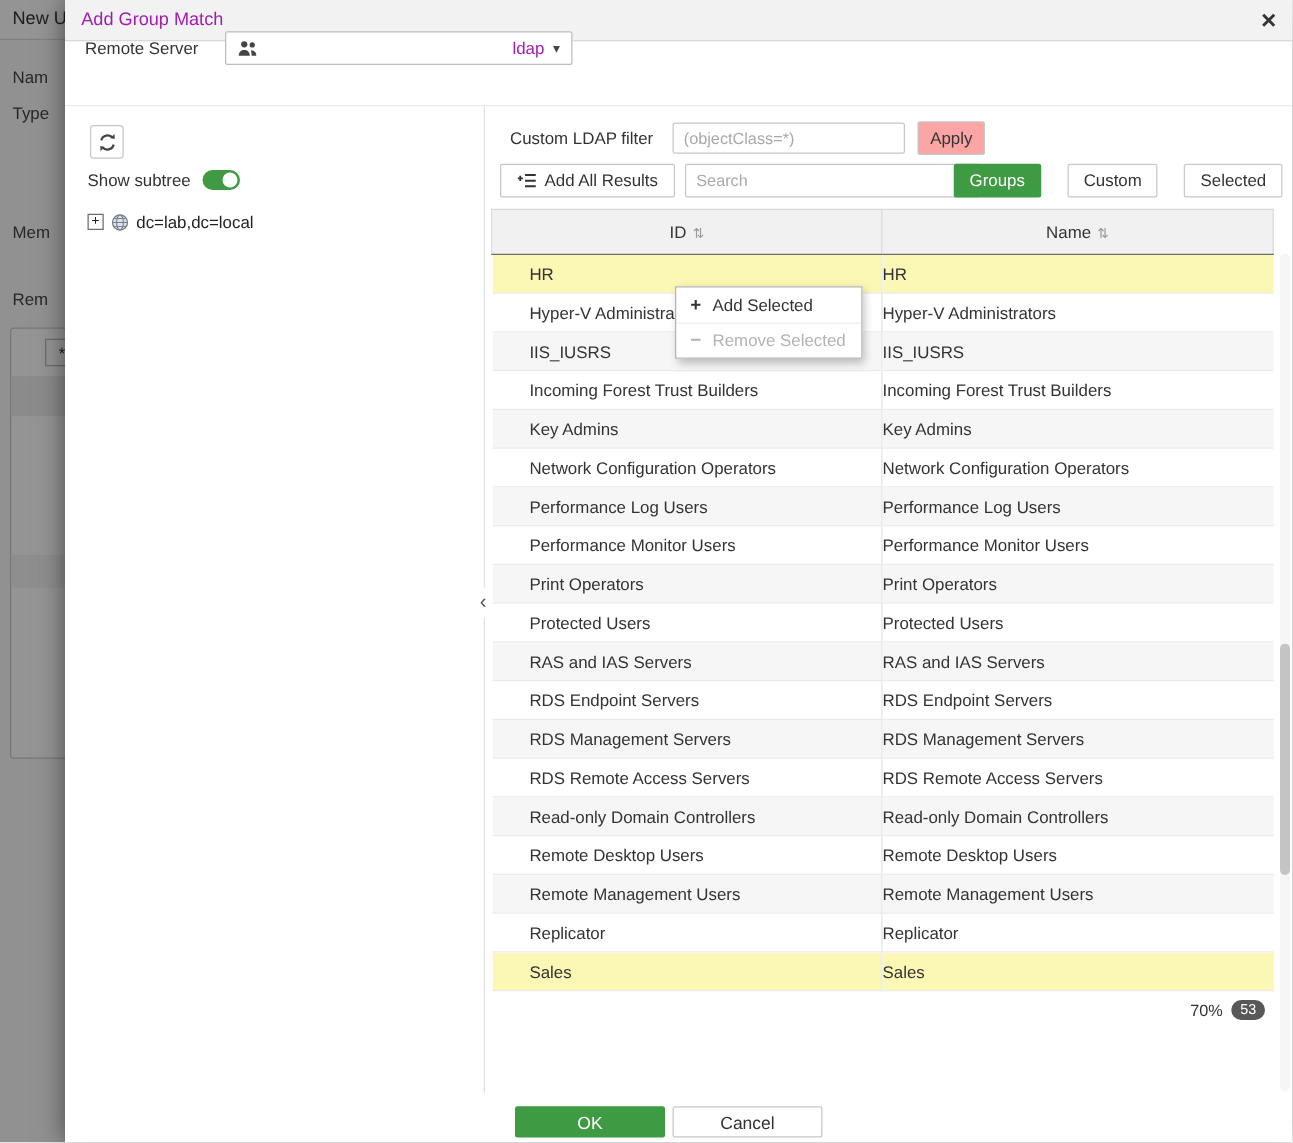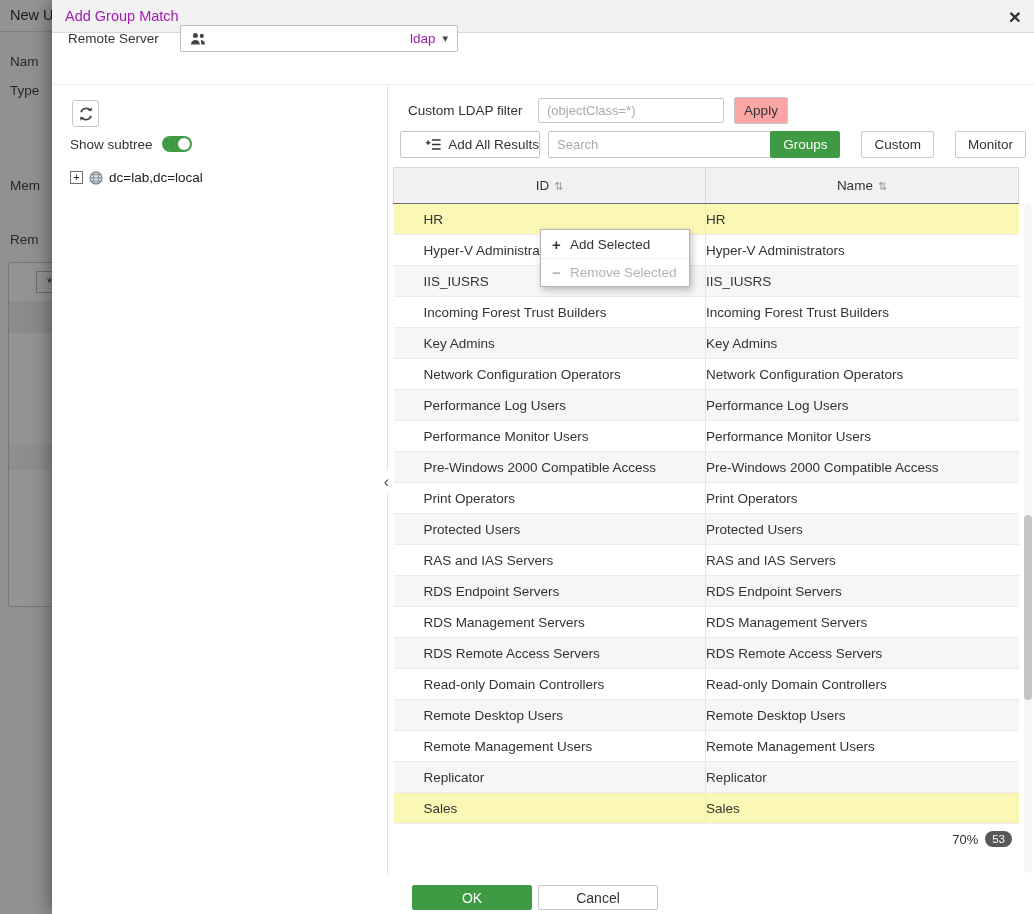--- a/index.html
+++ b/index.html
@@ -46,21 +46,21 @@
   .toggle{width:30px;height:16px;border-radius:9px;background:var(--accent);position:relative;cursor:pointer;}
   .toggle::after{content:'';position:absolute;right:2px;top:2px;width:12px;height:12px;border-radius:50%;background:#fff;}
   .tree-row{position:absolute;left:18px;top:170px;display:flex;align-items:center;gap:6px;cursor:pointer;}
   .expander{width:13px;height:13px;border:1px solid #6d6d6d;font-size:11px;line-height:10px;text-align:center;color:#222;background:#fff;display:inline-block;}
   .tree-label{font-size:13.5px;color:#222;}
   
   .lf-label{position:absolute;left:356px;top:97px;height:27px;line-height:27px;font-size:13.5px;color:#333;}
   .lf-input{position:absolute;left:486px;top:98px;width:186px;height:25px;border:1px solid #c6c6c6;border-radius:2px;padding:0 8px;font-size:13px;color:#333;outline:none;}
   input::placeholder{color:#a9a9a9;}
   .apply-btn{position:absolute;left:682px;top:97px;width:54px;height:27px;border:1px solid #c6c6c6;background:#fca5a5;border-radius:2px;font-size:13.5px;color:#333;cursor:pointer;font-family:inherit;}
-  .add-all-btn{position:absolute;left:348px;top:131px;height:27px;width:140px;border:1px solid #c6c6c6;background:#fff;border-radius:2px;display:flex;align-items:center;justify-content:flex-end;gap:7px;font-size:13.5px;color:#333;cursor:pointer;font-family:inherit;}
+  .add-all-btn{position:absolute;left:348px;top:131px;height:27px;width:140px;border:1px solid #c6c6c6;background:#fff;border-radius:2px;display:flex;align-items:center;justify-content:center;gap:7px;font-size:13.5px;color:#333;cursor:pointer;font-family:inherit;}
   .search-input{position:absolute;left:496px;top:131px;width:236px;height:27px;border:1px solid #c6c6c6;border-radius:2px;padding:0 8px;font-size:13px;color:#333;outline:none;}
   .search-btn{position:absolute;left:736px;top:131px;width:30px;height:27px;border:none;background:transparent;display:flex;align-items:center;justify-content:center;cursor:pointer;}
   .tabs{position:absolute;right:8px;top:131px;display:flex;gap:21px;}
   .tab{height:27px;line-height:25px;padding:0 12px;font-size:13.5px;color:#333;background:#fff;border:1px solid #c9c9c9;border-radius:2px;cursor:pointer;}
   .tab.active{background:var(--accent);border-color:var(--accent);color:#fff;}
   
   .table-wrap{position:absolute;left:341px;top:167px;width:625px;}
   table{width:100%;border-collapse:collapse;table-layout:fixed;}
   th{height:36px;background:#f1f1f1;border:1px solid #d9d9d9;border-bottom:1px solid #6e6e6e;font-weight:normal;font-size:13.5px;color:#333;text-align:center;cursor:pointer;}
   .sort{font-size:11px;color:#999;margin-left:5px;}
@@ -171,21 +171,21 @@
     <span>
       <svg width="17" height="17" viewBox="0 0 17 17">
         <circle cx="7" cy="7" r="5" fill="none" stroke="#333" stroke-width="1.9"></circle>
         <path d="M10.8 10.8l4.6 4.6" stroke="#333" stroke-width="2.1"></path>
       </svg>
     </span>
   </button>
   <div class="tabs">
       <div class="tab active">Groups</div>
       <div class="tab">Custom</div>
-      <div class="tab">Monitor</div>
+      <div class="tab">Selected</div>
     </div>
 
   <div class="table-wrap">
     <table>
       <colgroup>
           <col style="width:312px">
           <col style="width:313px">
         </colgroup>
       <thead>
         <tr>
@@ -224,24 +224,20 @@
           </tr>
           <tr>
             <td class="c-id">Performance Log Users</td>
             <td class="c-name">Performance Log Users</td>
           </tr>
           <tr>
             <td class="c-id">Performance Monitor Users</td>
             <td class="c-name">Performance Monitor Users</td>
           </tr>
           <tr>
-            <td class="c-id">Pre-Windows 2000 Compatible Access</td>
-            <td class="c-name">Pre-Windows 2000 Compatible Access</td>
-          </tr>
-          <tr>
             <td class="c-id">Print Operators</td>
             <td class="c-name">Print Operators</td>
           </tr>
           <tr>
             <td class="c-id">Protected Users</td>
             <td class="c-name">Protected Users</td>
           </tr>
           <tr>
             <td class="c-id">RAS and IAS Servers</td>
             <td class="c-name">RAS and IAS Servers</td>

